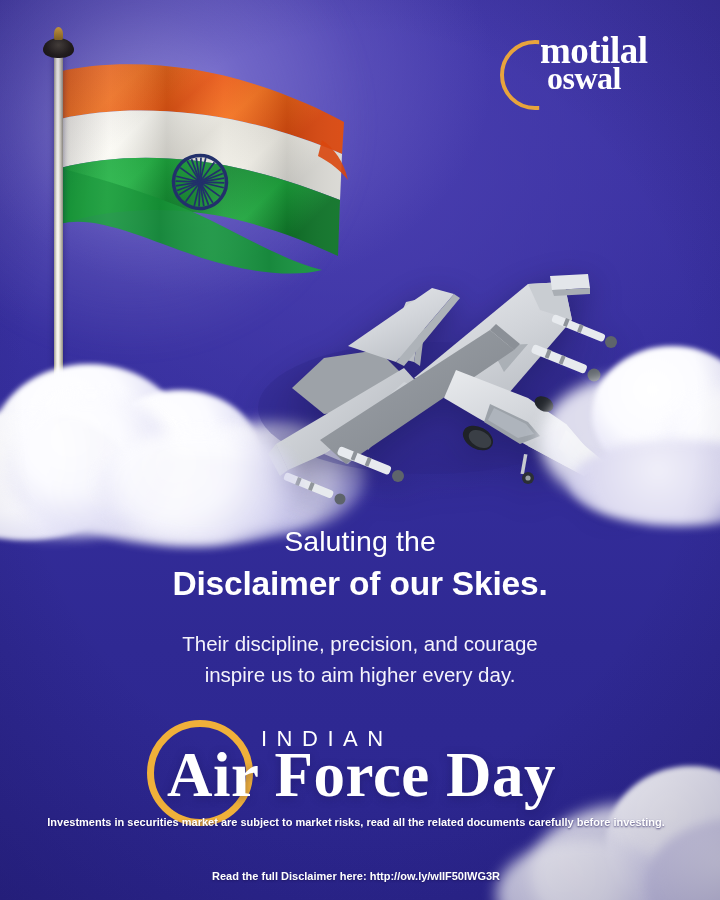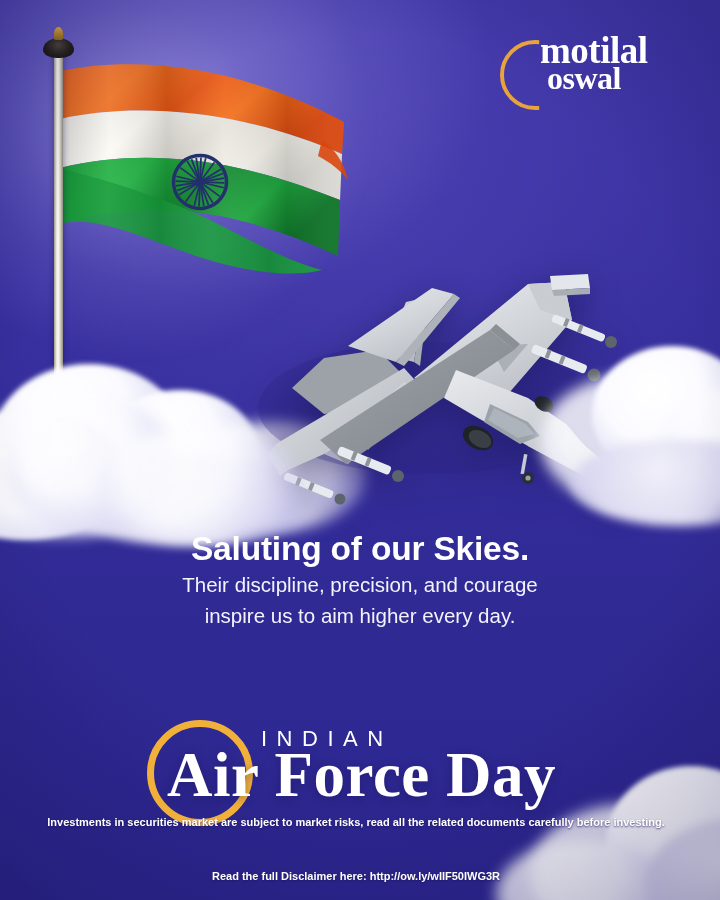--- a/index.html
+++ b/index.html
@@ -80,21 +80,21 @@
   }
   .logo-motilal{font-size:37px;}
   .logo-oswal{font-size:32px;margin-left:7px;margin-top:-4px;}
 
   
   .headline{
     position:absolute;left:0;right:0;top:524px;text-align:center;color:#fff;
   }
   .h-small{font-size:28.5px;font-weight:400;letter-spacing:.1px;line-height:1.22;}
   .h-big{font-size:33.5px;font-weight:700;letter-spacing:-.2px;margin-top:5px;line-height:1.2;}
-  .sub{font-size:20.5px;font-weight:400;line-height:1.52;color:#f4f3fb;}
+  .sub{margin-top:24px;font-size:20.5px;font-weight:400;line-height:1.52;color:#f4f3fb;}
 
   
   .afd{position:absolute;left:0;right:0;top:706px;height:140px;}
   .afd-inner{position:relative;width:430px;margin:0 auto;height:140px;text-align:right;}
   .afd-ring{
     position:absolute;left:2px;top:14px;width:106px;height:106px;border-radius:50%;
     border:7px solid #F0B03A;
   }
   .afd-indian{
     position:absolute;left:116px;top:20px;
@@ -332,21 +332,22 @@
 
   <div class="logo">
     <div class="logo-ring"></div>
     <div class="logo-text">
       <div class="logo-line logo-motilal">motilal</div>
       <div class="logo-line logo-oswal">oswal</div>
     </div>
   </div>
 
   <div class="headline">
-    <div class="h-big">Saluting of our Skies.</div>
+    <div class="h-small">Saluting the</div>
+    <div class="h-big">Disclaimer of our Skies.</div>
     <div class="sub">
       <div>Their discipline, precision, and courage</div>
       <div>inspire us to aim higher every day.</div>
     </div>
   </div>
 
   <div class="afd">
     <div class="afd-inner">
       <div class="afd-ring"></div>
       <div class="afd-indian">INDIAN</div>

